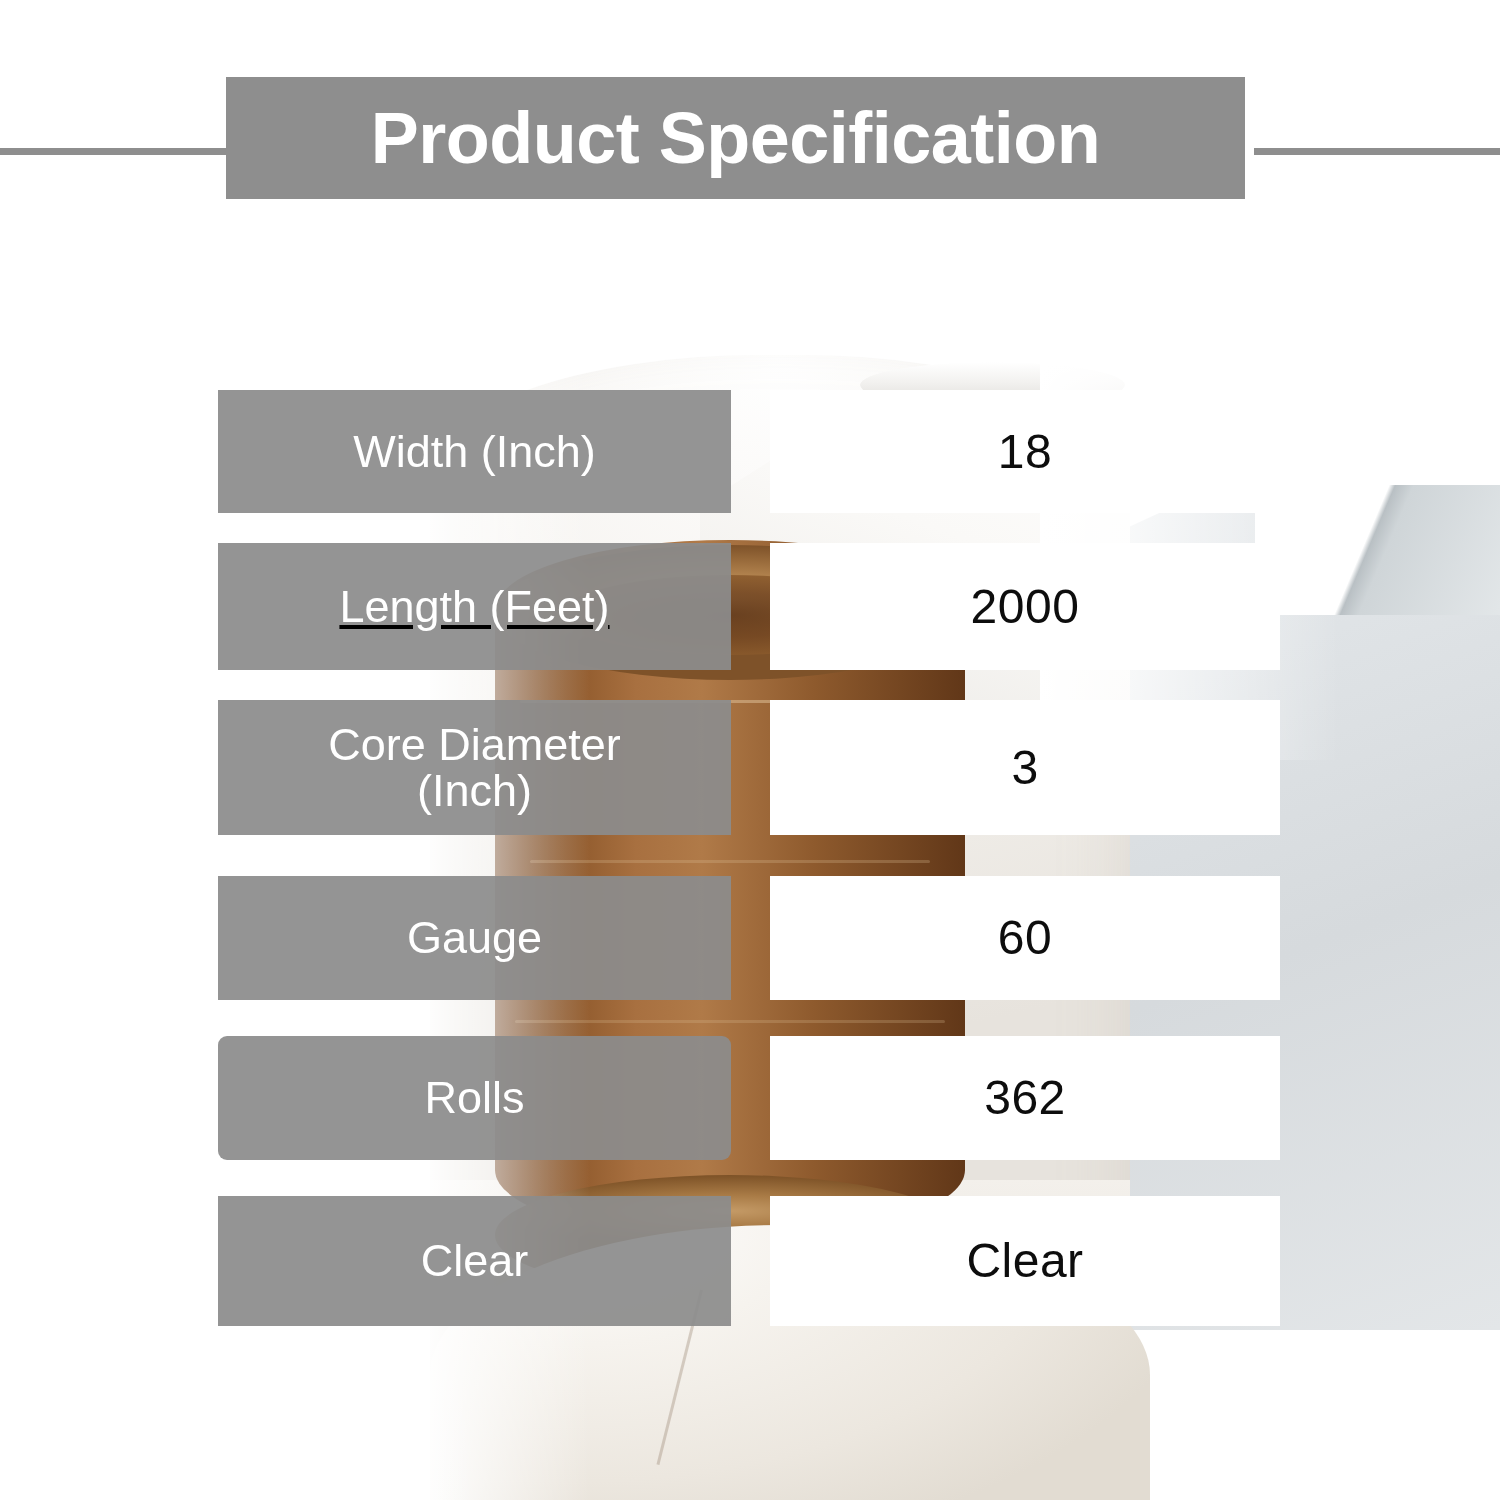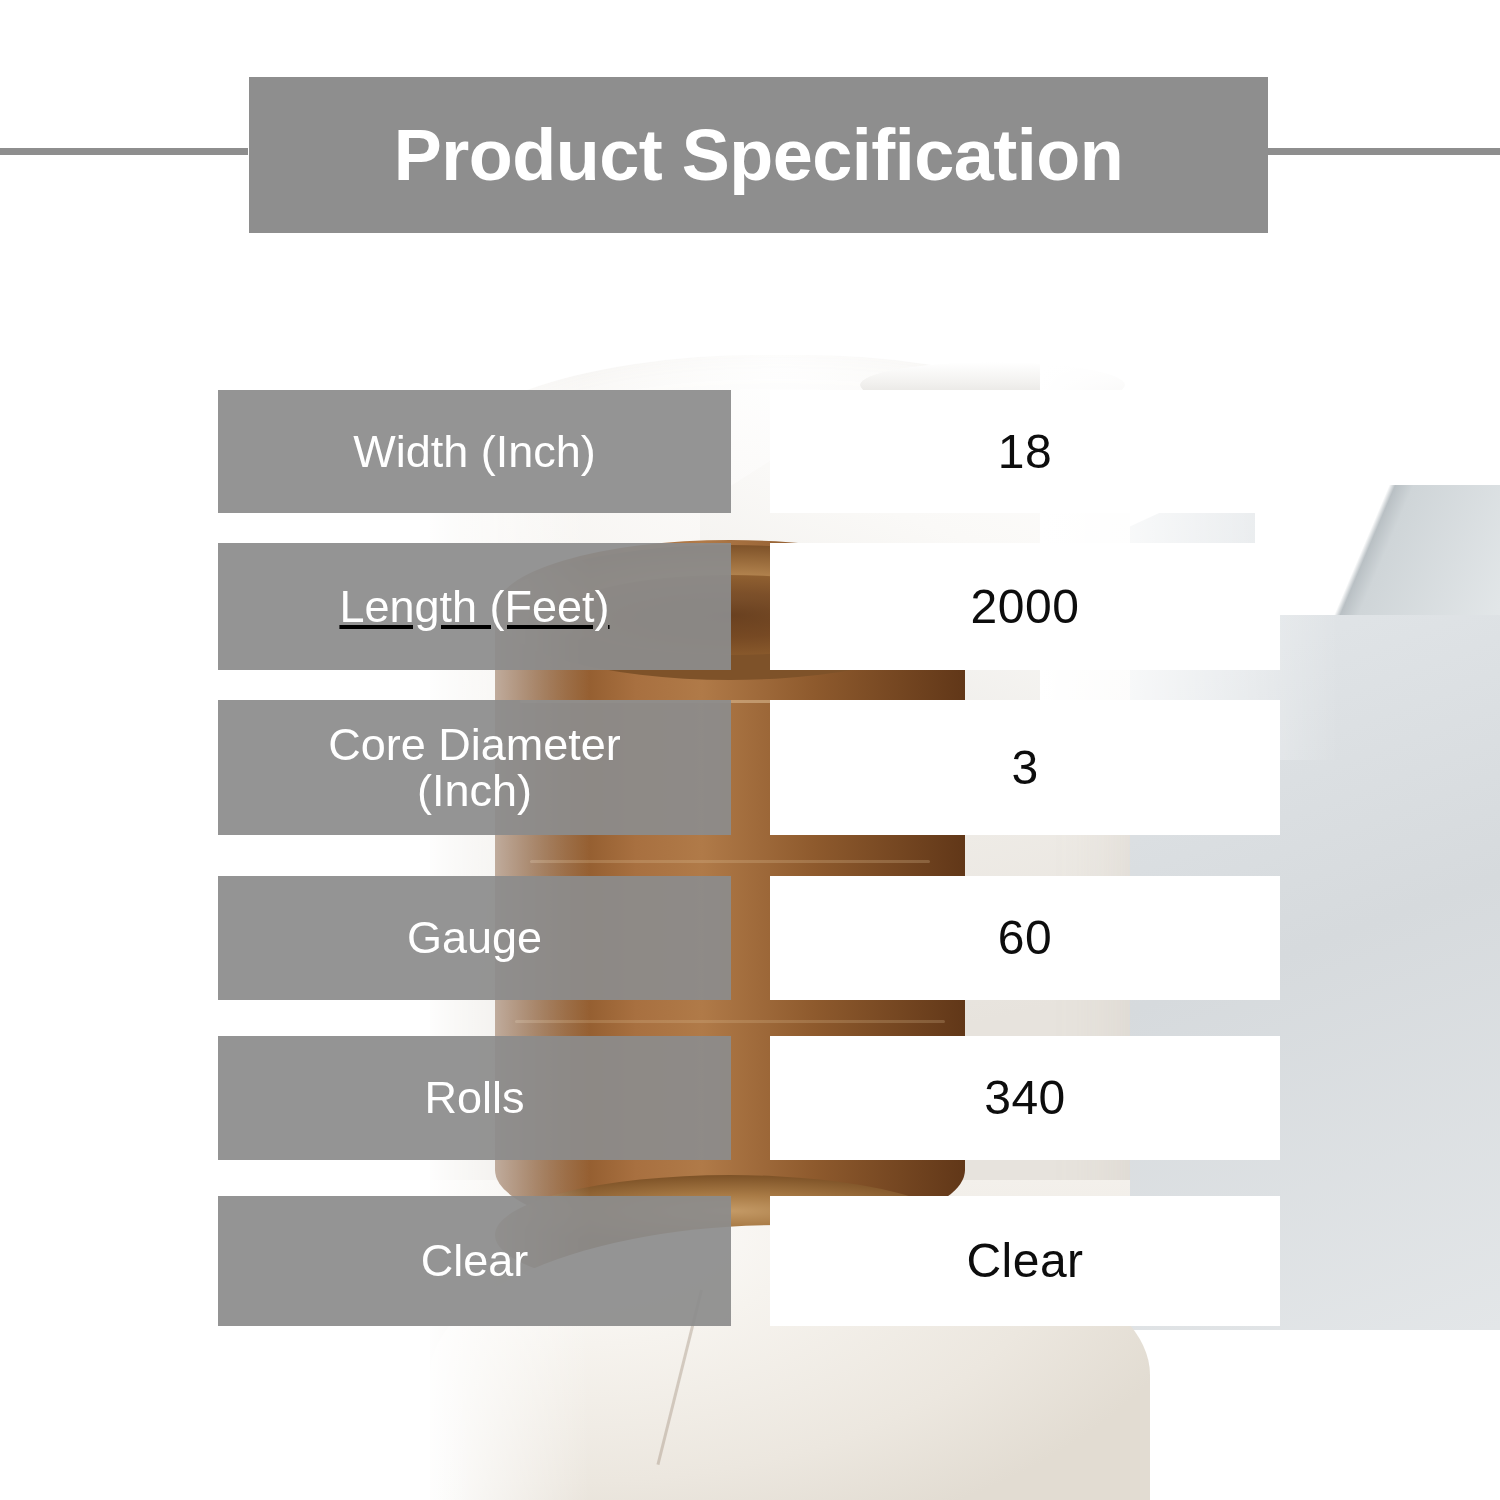--- a/index.html
+++ b/index.html
@@ -186,24 +186,24 @@
     position: absolute;
     top: 148px;
     height: 7px;
     background: #8e8e8e;
   }
   .rule.left  { left: 0;     width: 248px; }
   .rule.right { left: 1254px; width: 246px; }
 
   #header-bar {
     position: absolute;
-    left: 249px;
+    left: 226px;
     top: 77px;
     width: 1019px;
-    height: 156px;
+    height: 122px;
     background: #8e8e8e;
     display: flex;
     align-items: center;
     justify-content: center;
   }
   #header-title {
     color: #ffffff;
     font-size: 72px;
     font-weight: 700;
     letter-spacing: -0.5px;
@@ -318,25 +318,25 @@
       </div>
       <div class="spec-row">
         <div class="label-cell" style="top: 876px; height: 124px;">
           <span>Gauge</span>
         </div>
         <div class="value-cell" style="top: 876px; height: 124px;">
           <span>60</span>
         </div>
       </div>
       <div class="spec-row">
-        <div class="label-cell" style="top: 1036px; height: 124px;">
+        <div class="label-cell" style="top: 1036px; height: 124px; border-radius: 9px;">
           <span>Rolls</span>
         </div>
         <div class="value-cell" style="top: 1036px; height: 124px;">
-          <span>340</span>
+          <span>362</span>
         </div>
       </div>
       <div class="spec-row">
         <div class="label-cell" style="top: 1196px; height: 130px;">
           <span>Clear</span>
         </div>
         <div class="value-cell" style="top: 1196px; height: 130px;">
           <span>Clear</span>
         </div>
       </div>

